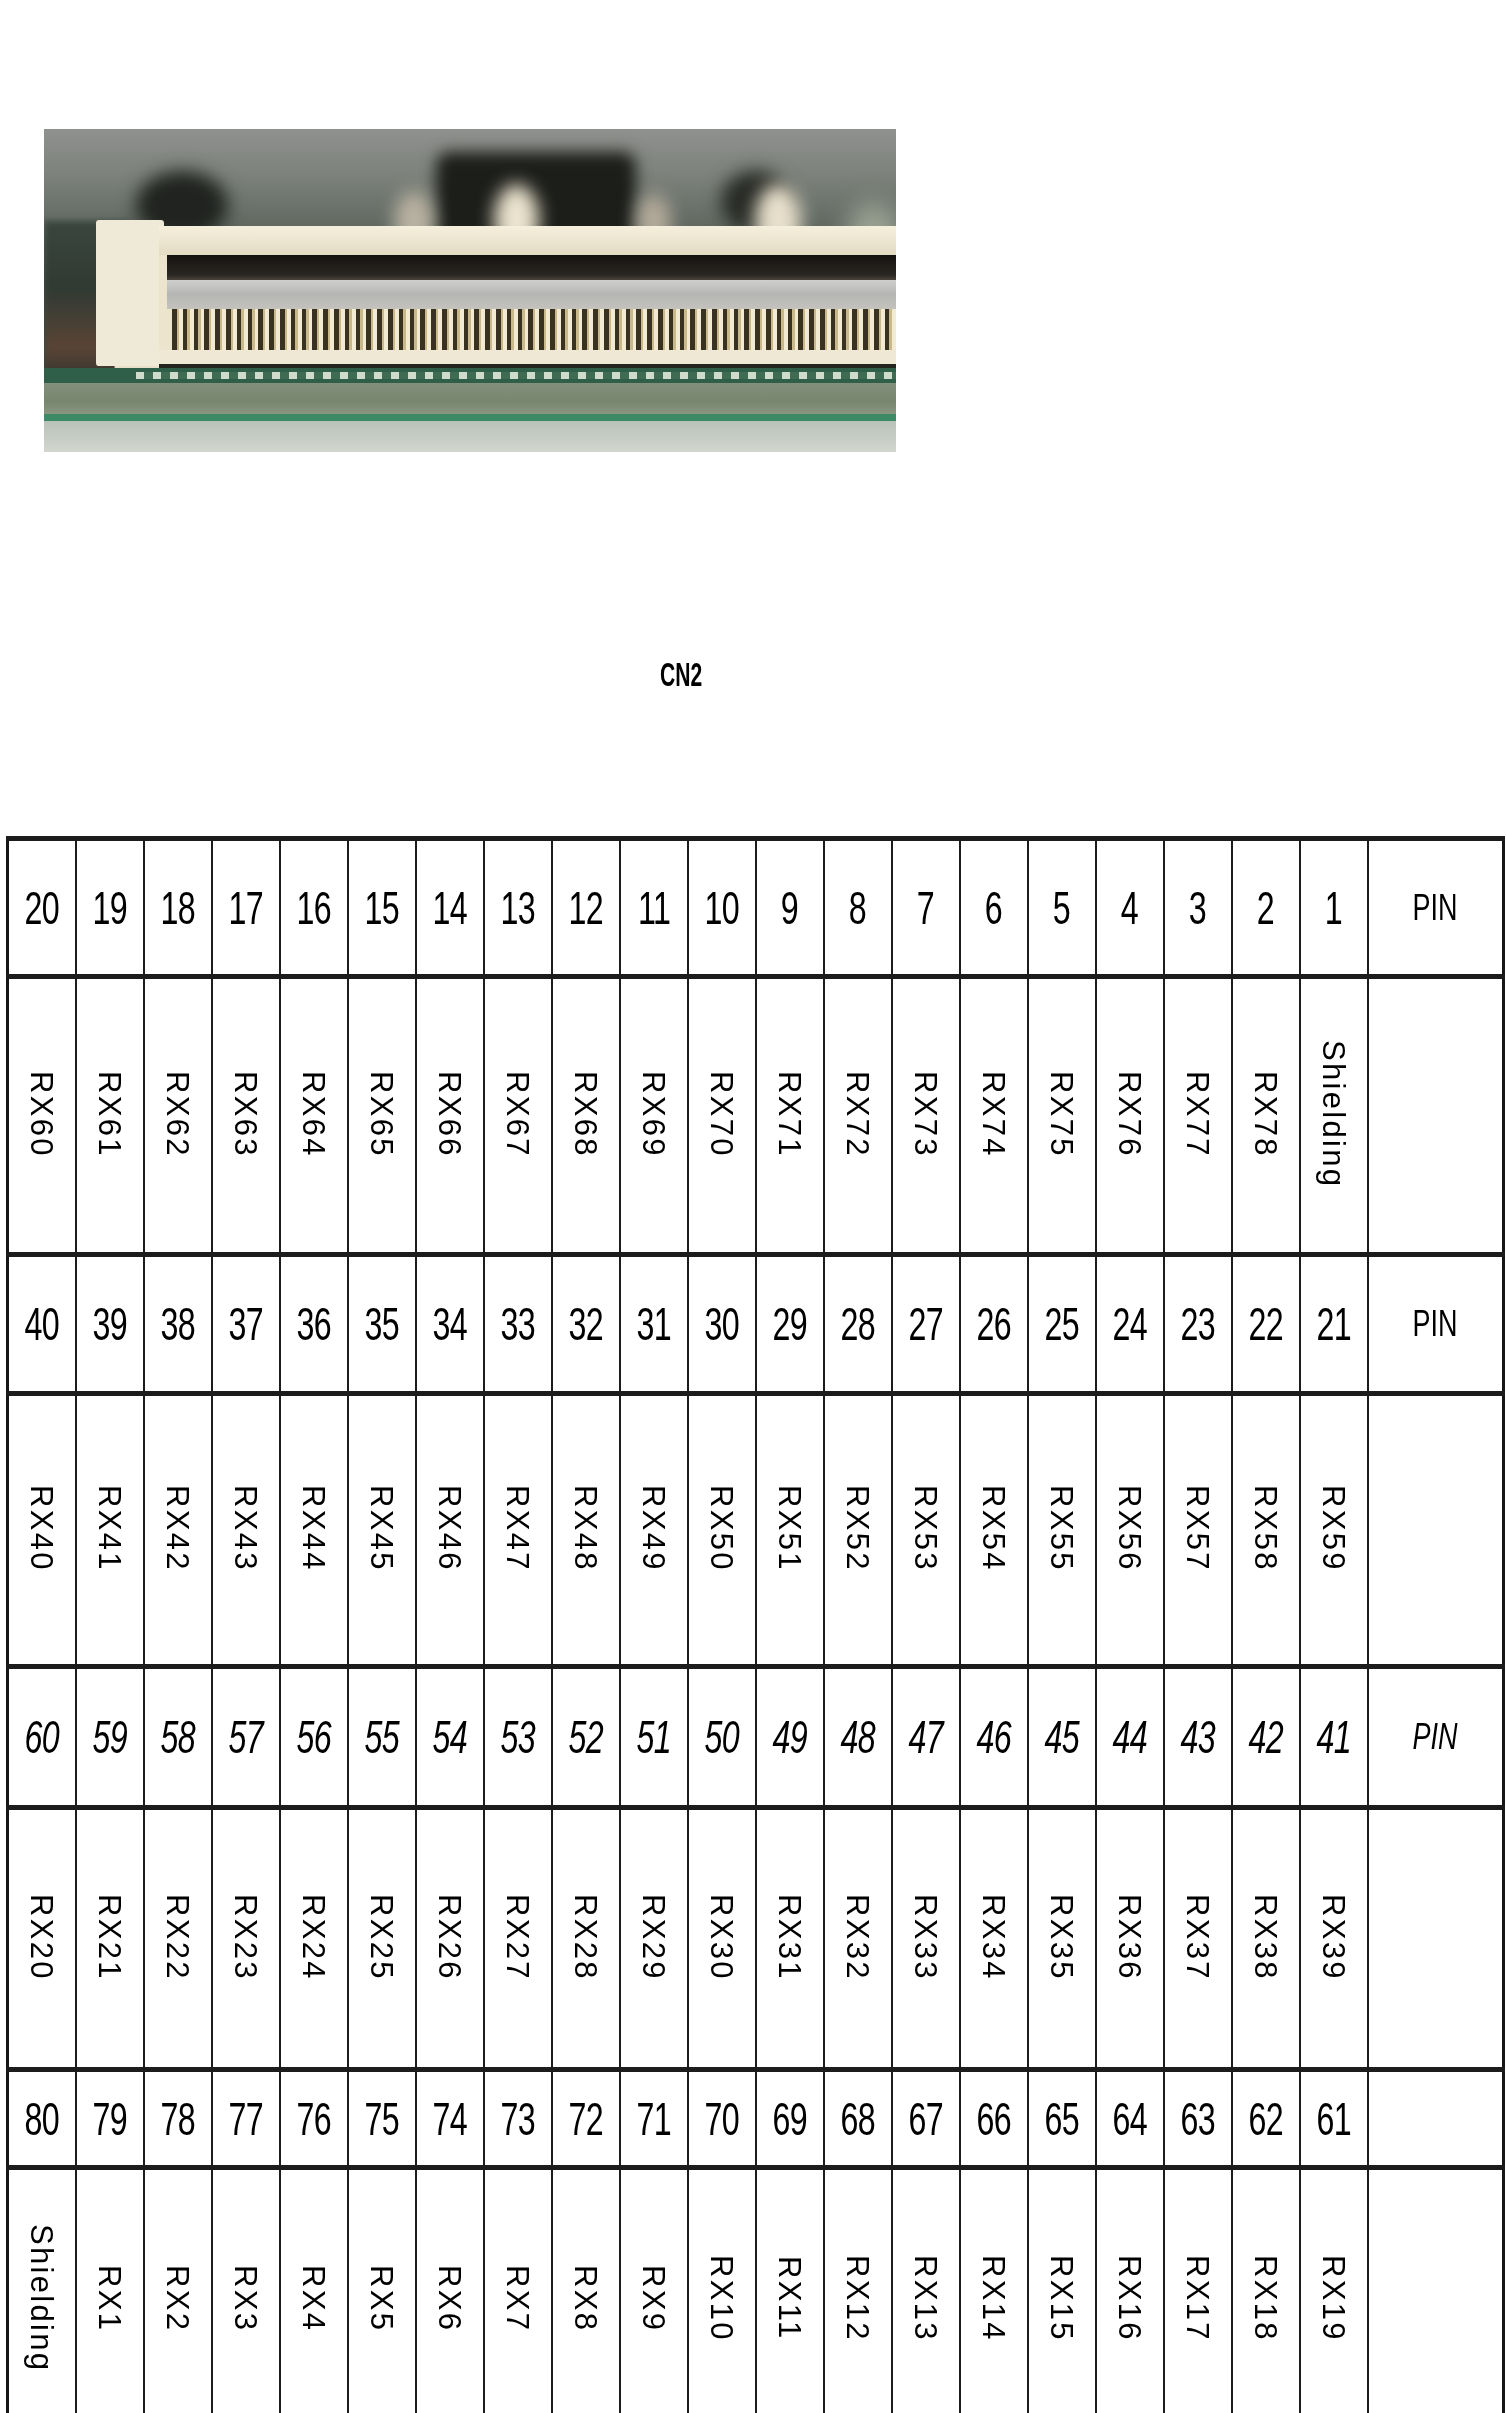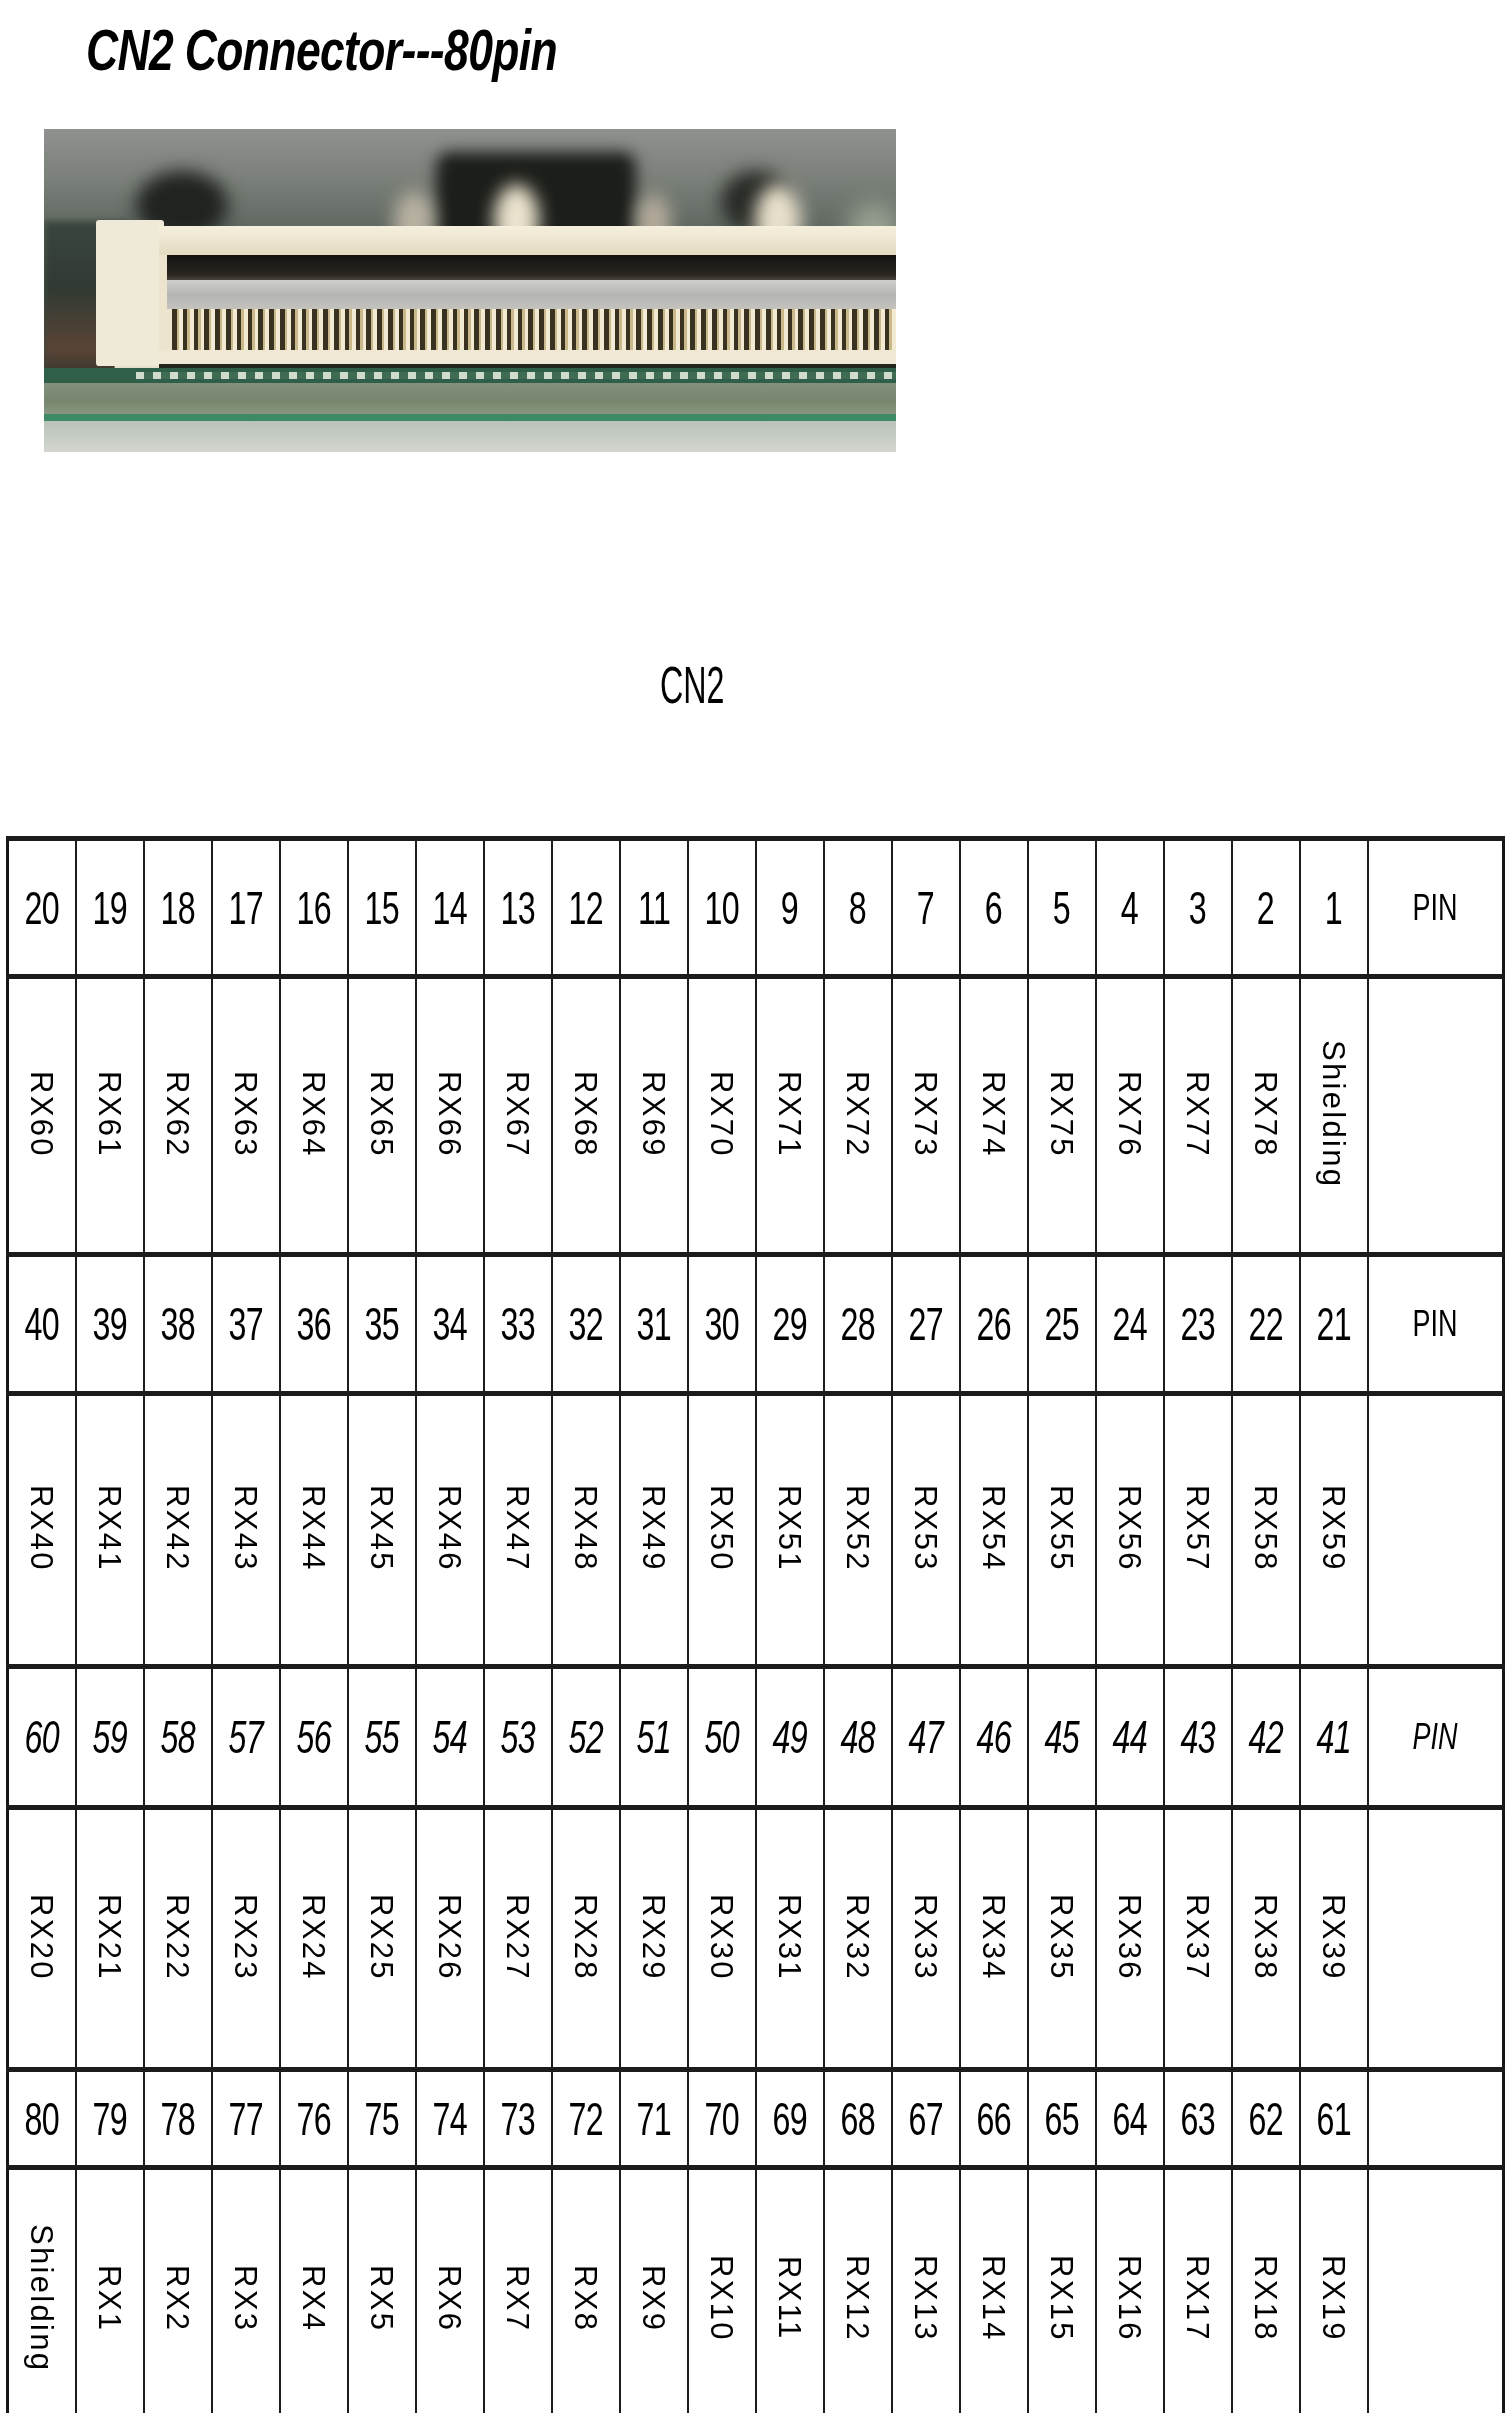--- a/index.html
+++ b/index.html
@@ -42,42 +42,39 @@
   .pcb-pad-strip{position:absolute;left:0;top:239px;width:852px;height:15.4px;background:#2f5e49;}
   .pcb-pads{position:absolute;left:92px;top:243px;width:760px;height:7px;
          background:repeating-linear-gradient(90deg,#cfdccc 0px,#cfdccc 7.7px,#3f6a54 7.7px,#3f6a54 17px);}
   .pcb-speckle{position:absolute;left:0;top:254px;width:852px;height:31px;
          background:linear-gradient(180deg,#82907c 0%,#78866f 60%,#8a9680 100%);}
   .pcb-bright{position:absolute;left:0;top:285px;width:852px;height:7px;background:#3f8a66;}
   .pcb-bottom{position:absolute;left:0;top:292px;width:852px;height:31px;
          background:linear-gradient(180deg,#b9c2b8 0%,#d2d6cf 100%);}
 
   
-  .cn2-label{position:absolute;left:660px;top:655px;font-size:52px;font-weight:400;}
+  .cn2-label{position:absolute;left:660px;top:655px;font-size:34px;font-weight:700;}
   .cn2-label > span{display:inline-block;transform:scaleX(0.62);transform-origin:left center;}
 
   
   table.pin-table{position:absolute;left:6.2px;top:836px;border-collapse:collapse;table-layout:fixed;
         width:1489px;}
   table.pin-table td{border:2.3px solid #1c1c1c;border-top-width:5.4px;border-bottom-width:5.4px;
         text-align:center;vertical-align:middle;padding:0;overflow:hidden;}
   table.pin-table{border:3.8px solid #161616;}
   .num-text{display:inline-block;font-size:46px;transform:scaleX(0.70);letter-spacing:-0.8px;}
   .hdr-text{display:inline-block;font-size:36px;transform:scaleX(0.75);letter-spacing:0px;}
   .vert-text{writing-mode:vertical-rl;text-orientation:mixed;display:inline-block;
         font-size:31px;letter-spacing:2.3px;line-height:1;}
 </style>
 </head>
 <body>
 
 <div class="page">
 
-  <div class="title">
-    <span>CN2 Connector---80pin</span>
-  </div>
 
   <div class="photo">
     <div class="blob b-dark1"></div>
     <div class="blob b-dark2"></div>
     <div class="blob b-dark3"></div>
     <div class="blob b-light1"></div>
     <div class="blob b-light2"></div>
     <div class="blob b-light3"></div>
     <div class="blob b-light4"></div>
     <div class="blob b-light5"></div>

